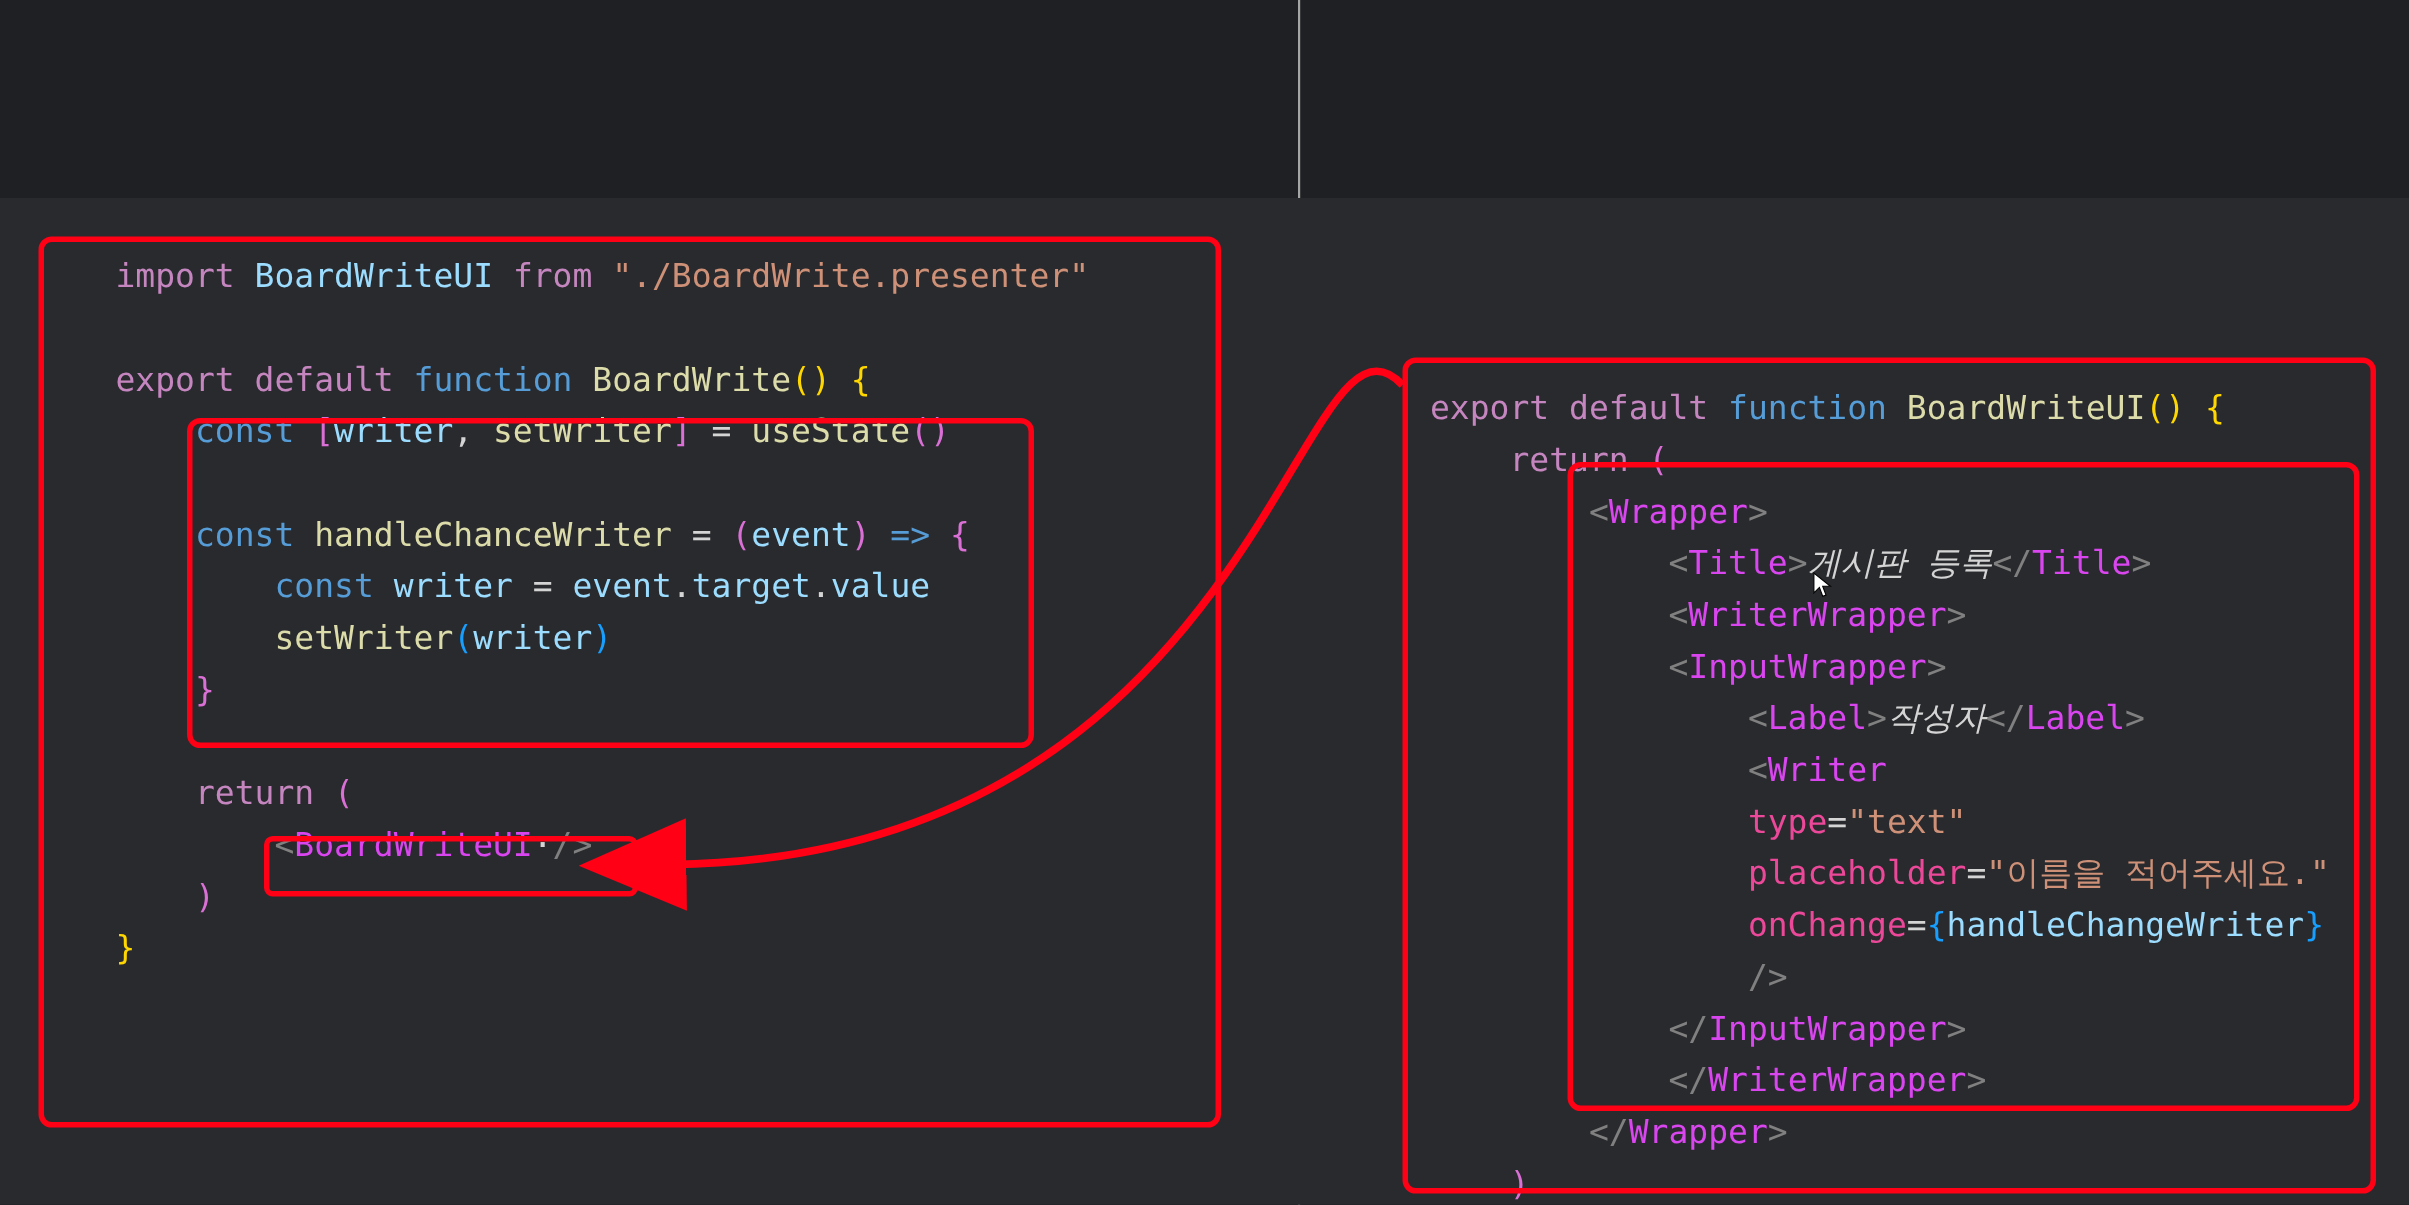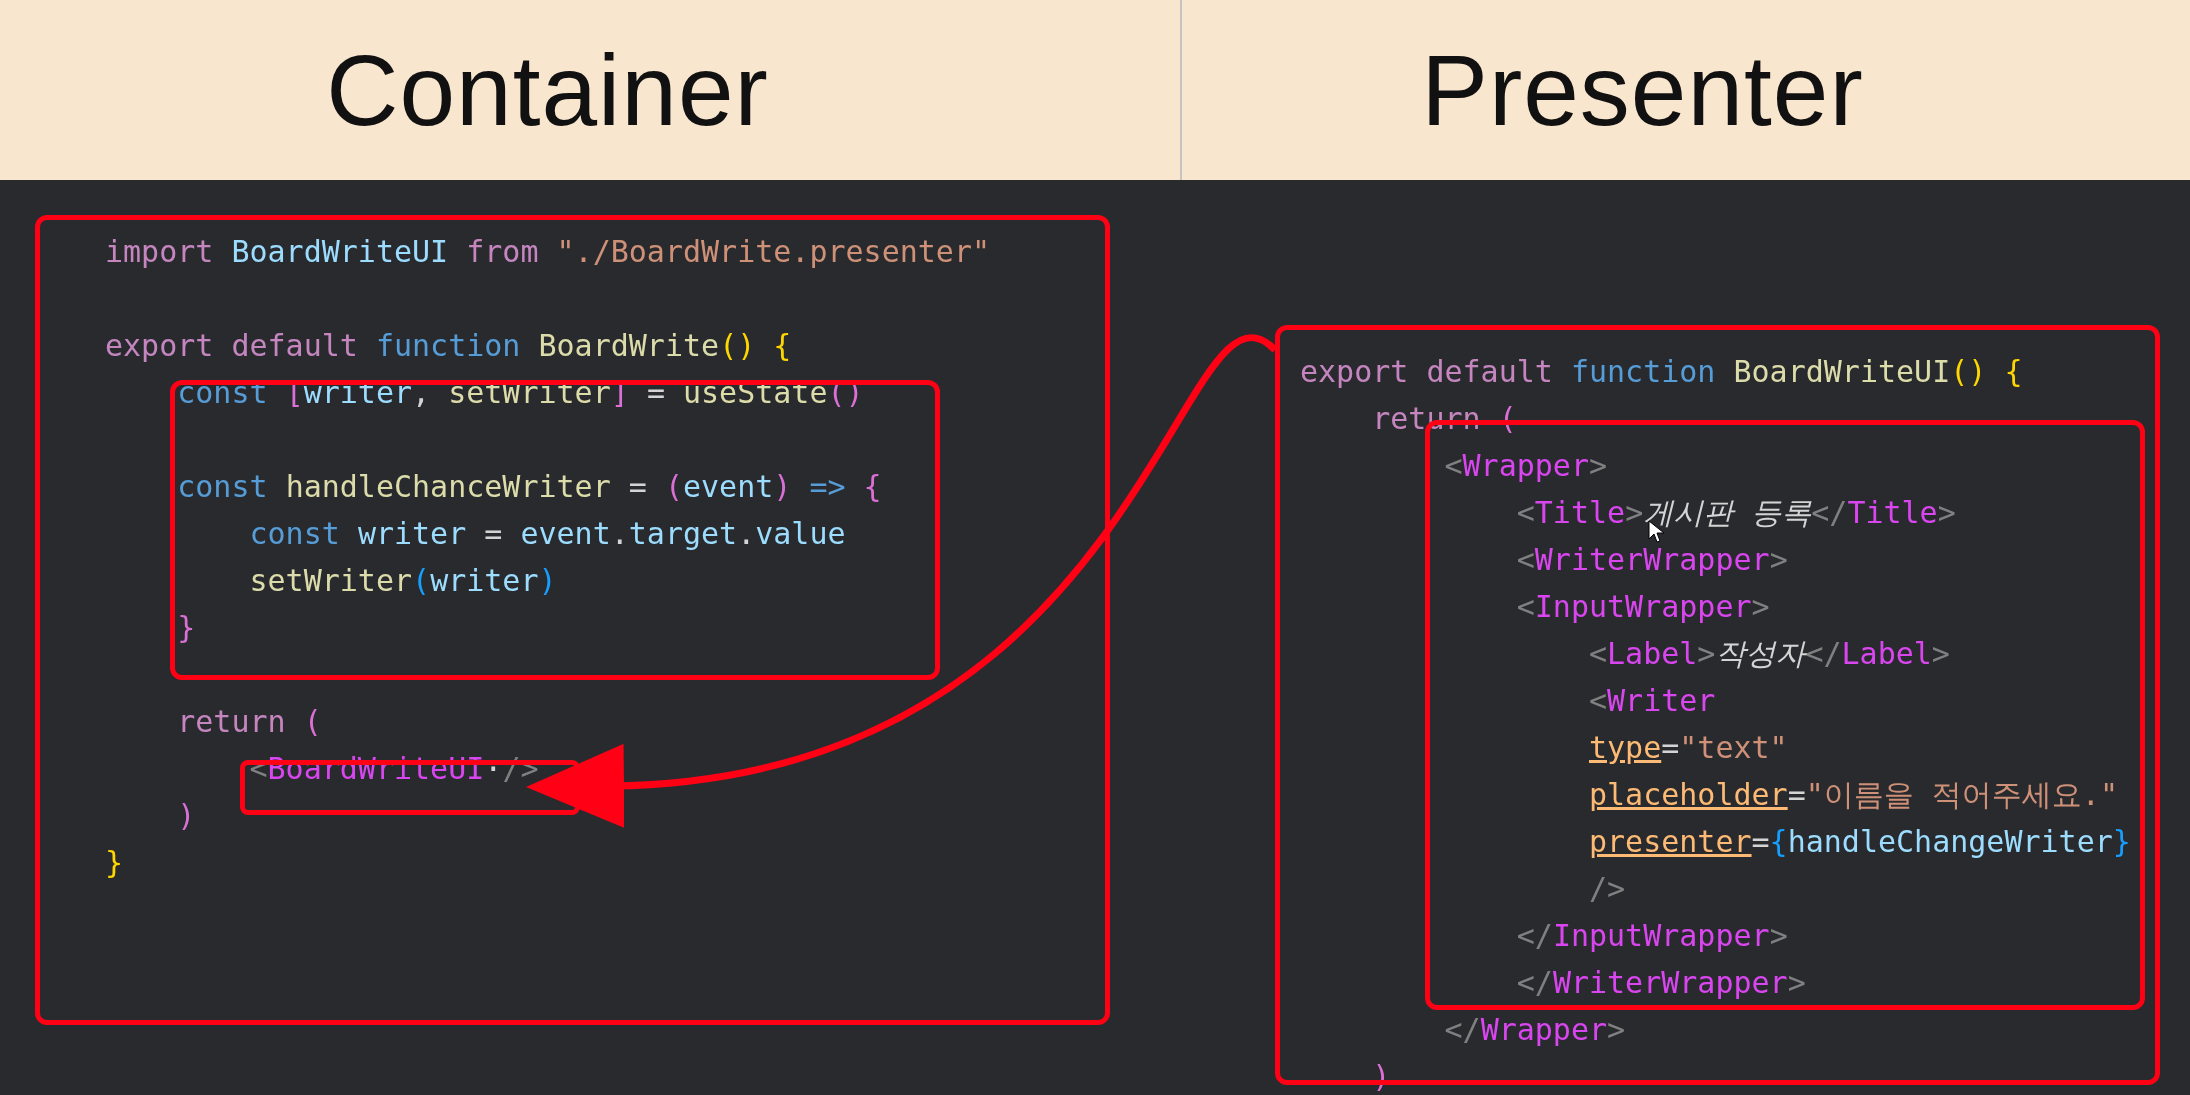--- a/index.html
+++ b/index.html
@@ -65,21 +65,21 @@
   .ident { color: #9cdcfe; }   
   .func  { color: #dcdcaa; }   
   .str   { color: #ce9178; }   
   .tag   { color: #d946ef; }   
   .text  { color: #d4d4d4; font-style: italic; }   
   .punct { color: #d4d4d4; }
   .brace { color: #ffd700; }   
   .brace2{ color: #da70d6; }   
   .brace3{ color: #179fff; }   
   .angle { color: #808080; }   
-  .attr  { color: #fdba74; text-decoration: underline; }
+  .attr  { color: #ec4899; }
   .dot   { color: #d4d4d4; }
   .eq    { color: #d4d4d4; }
 
   
   .hl {
     position: absolute;
     border: 5px solid #ff0015;
     border-radius: 12px;
     background: transparent;
     pointer-events: none;
@@ -97,24 +97,20 @@
     pointer-events: none;
     color: #fff;
     font-size: 20px;
   }
 </style>
 </head>
 <body>
 
 <div class="page" style="transform: scale(1);">
 
-  <div class="header">
-    <div class="header-cell">Container</div>
-    <div class="header-cell">Presenter</div>
-  </div>
 
   <div class="vdivider"></div>
 
   <div class="code-area">
 
     <div class="code-block code-left"><span class="kw">import</span> <span class="ident">BoardWriteUI</span> <span class="kw">from</span> <span class="str">"./BoardWrite.presenter"</span>
 
 <span class="kw">export</span> <span class="kw">default</span> <span class="fnkw">function</span> <span class="func">BoardWrite</span><span class="brace">()</span> <span class="brace">{</span>
     <span class="fnkw">const</span> <span class="brace2">[</span><span class="ident">writer</span><span class="punct">,</span> <span class="func">setWriter</span><span class="brace2">]</span> <span class="eq">=</span> <span class="func">useState</span><span class="brace2">()</span>
 
@@ -131,21 +127,21 @@
     <div class="code-block code-right"><span class="kw">export</span> <span class="kw">default</span> <span class="fnkw">function</span> <span class="func">BoardWriteUI</span><span class="brace">()</span> <span class="brace">{</span>
     <span class="kw">return</span> <span class="brace2">(</span>
         <span class="angle">&lt;</span><span class="tag">Wrapper</span><span class="angle">&gt;</span>
             <span class="angle">&lt;</span><span class="tag">Title</span><span class="angle">&gt;</span><span class="text">게시판 등록</span><span class="angle">&lt;/</span><span class="tag">Title</span><span class="angle">&gt;</span>
             <span class="angle">&lt;</span><span class="tag">WriterWrapper</span><span class="angle">&gt;</span>
             <span class="angle">&lt;</span><span class="tag">InputWrapper</span><span class="angle">&gt;</span>
                 <span class="angle">&lt;</span><span class="tag">Label</span><span class="angle">&gt;</span><span class="text">작성자</span><span class="angle">&lt;/</span><span class="tag">Label</span><span class="angle">&gt;</span>
                 <span class="angle">&lt;</span><span class="tag">Writer</span>
                 <span class="attr">type</span><span class="eq">=</span><span class="str">"text"</span>
                 <span class="attr">placeholder</span><span class="eq">=</span><span class="str">"이름을 적어주세요."</span>
-                <span class="attr">presenter</span><span class="eq">=</span><span class="brace3">{</span><span class="ident">handleChangeWriter</span><span class="brace3">}</span>
+                <span class="attr">onChange</span><span class="eq">=</span><span class="brace3">{</span><span class="ident">handleChangeWriter</span><span class="brace3">}</span>
                 <span class="angle">/&gt;</span>
             <span class="angle">&lt;/</span><span class="tag">InputWrapper</span><span class="angle">&gt;</span>
             <span class="angle">&lt;/</span><span class="tag">WriterWrapper</span><span class="angle">&gt;</span>
         <span class="angle">&lt;/</span><span class="tag">Wrapper</span><span class="angle">&gt;</span>
     <span class="brace2">)</span>
 </div>
   </div>
 
   <div class="hl" style="left:35px; top:215px; width:1075px; height:810px;"></div>
   <div class="hl" style="left:170px; top:380px; width:770px; height:300px;"></div>

